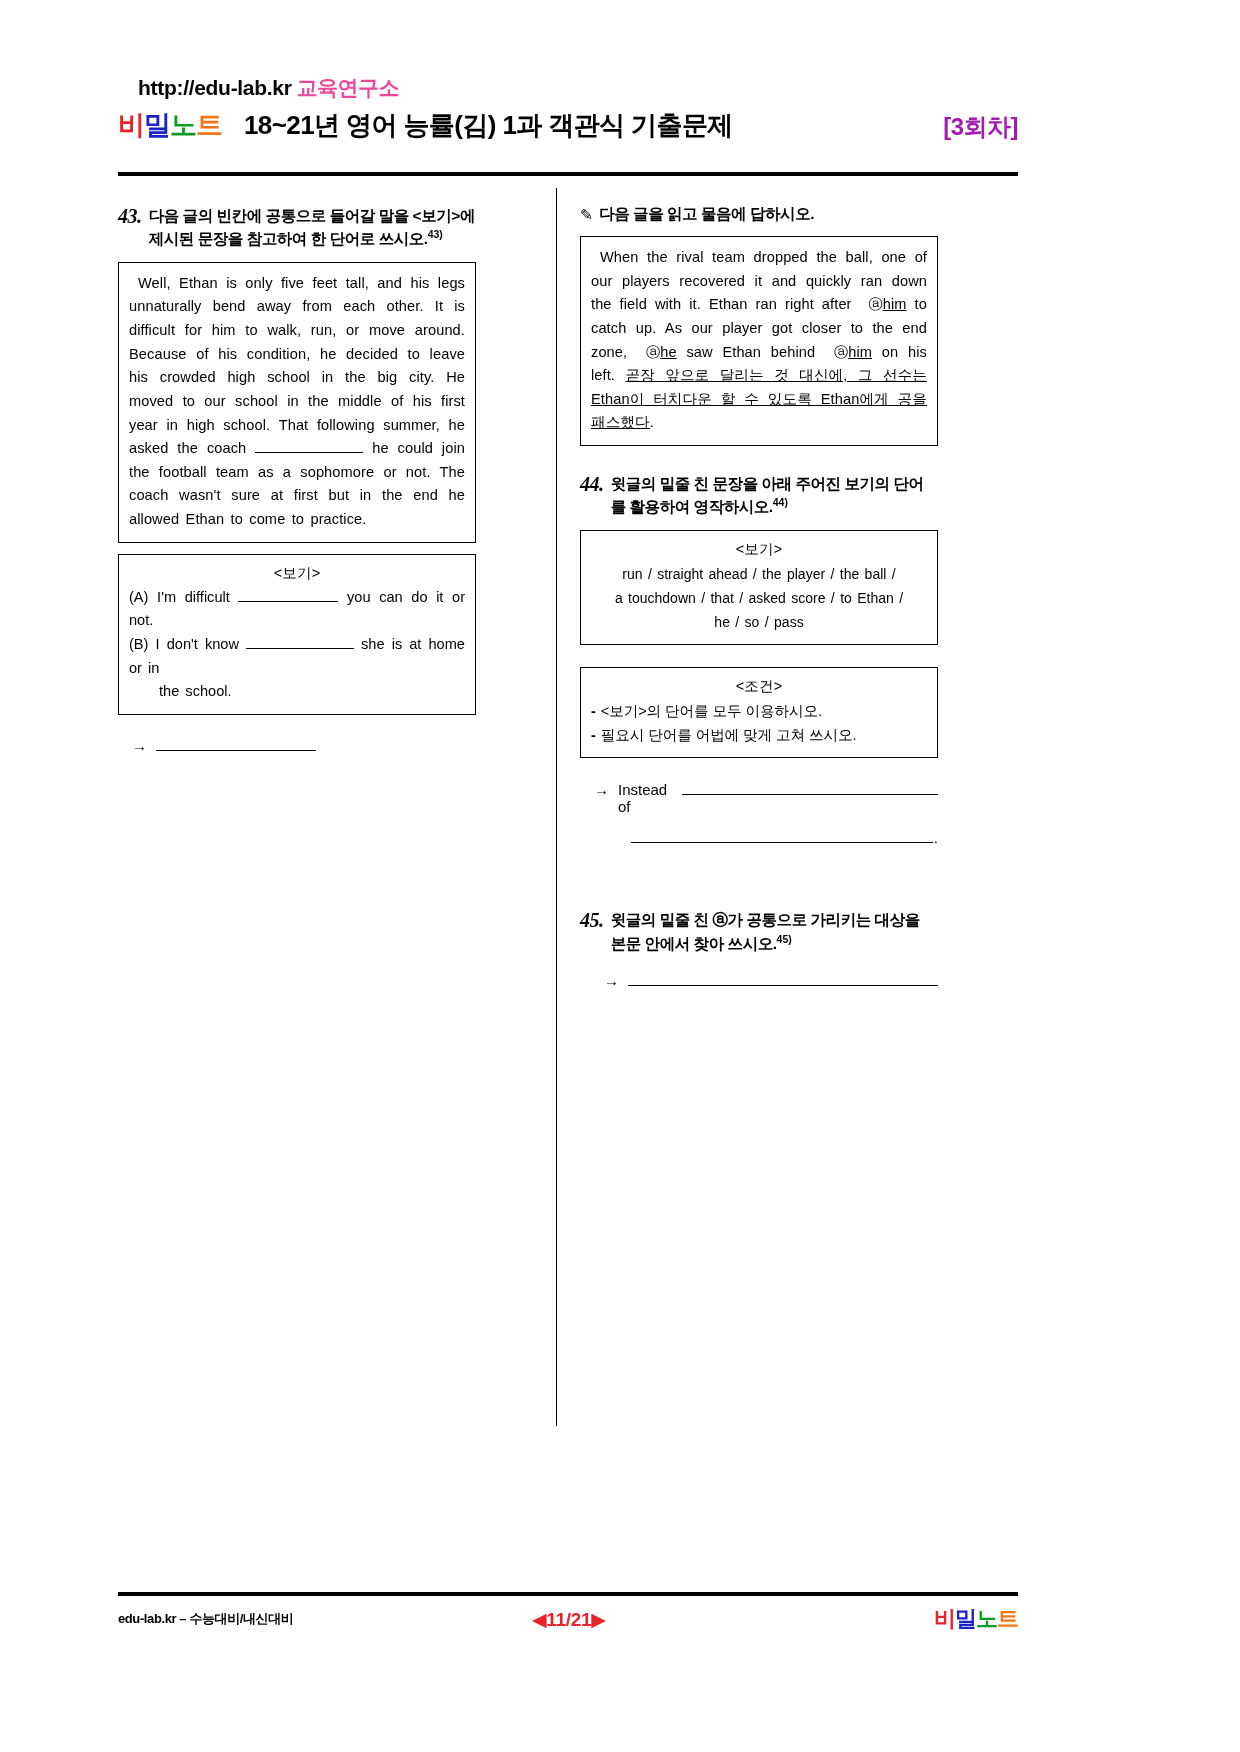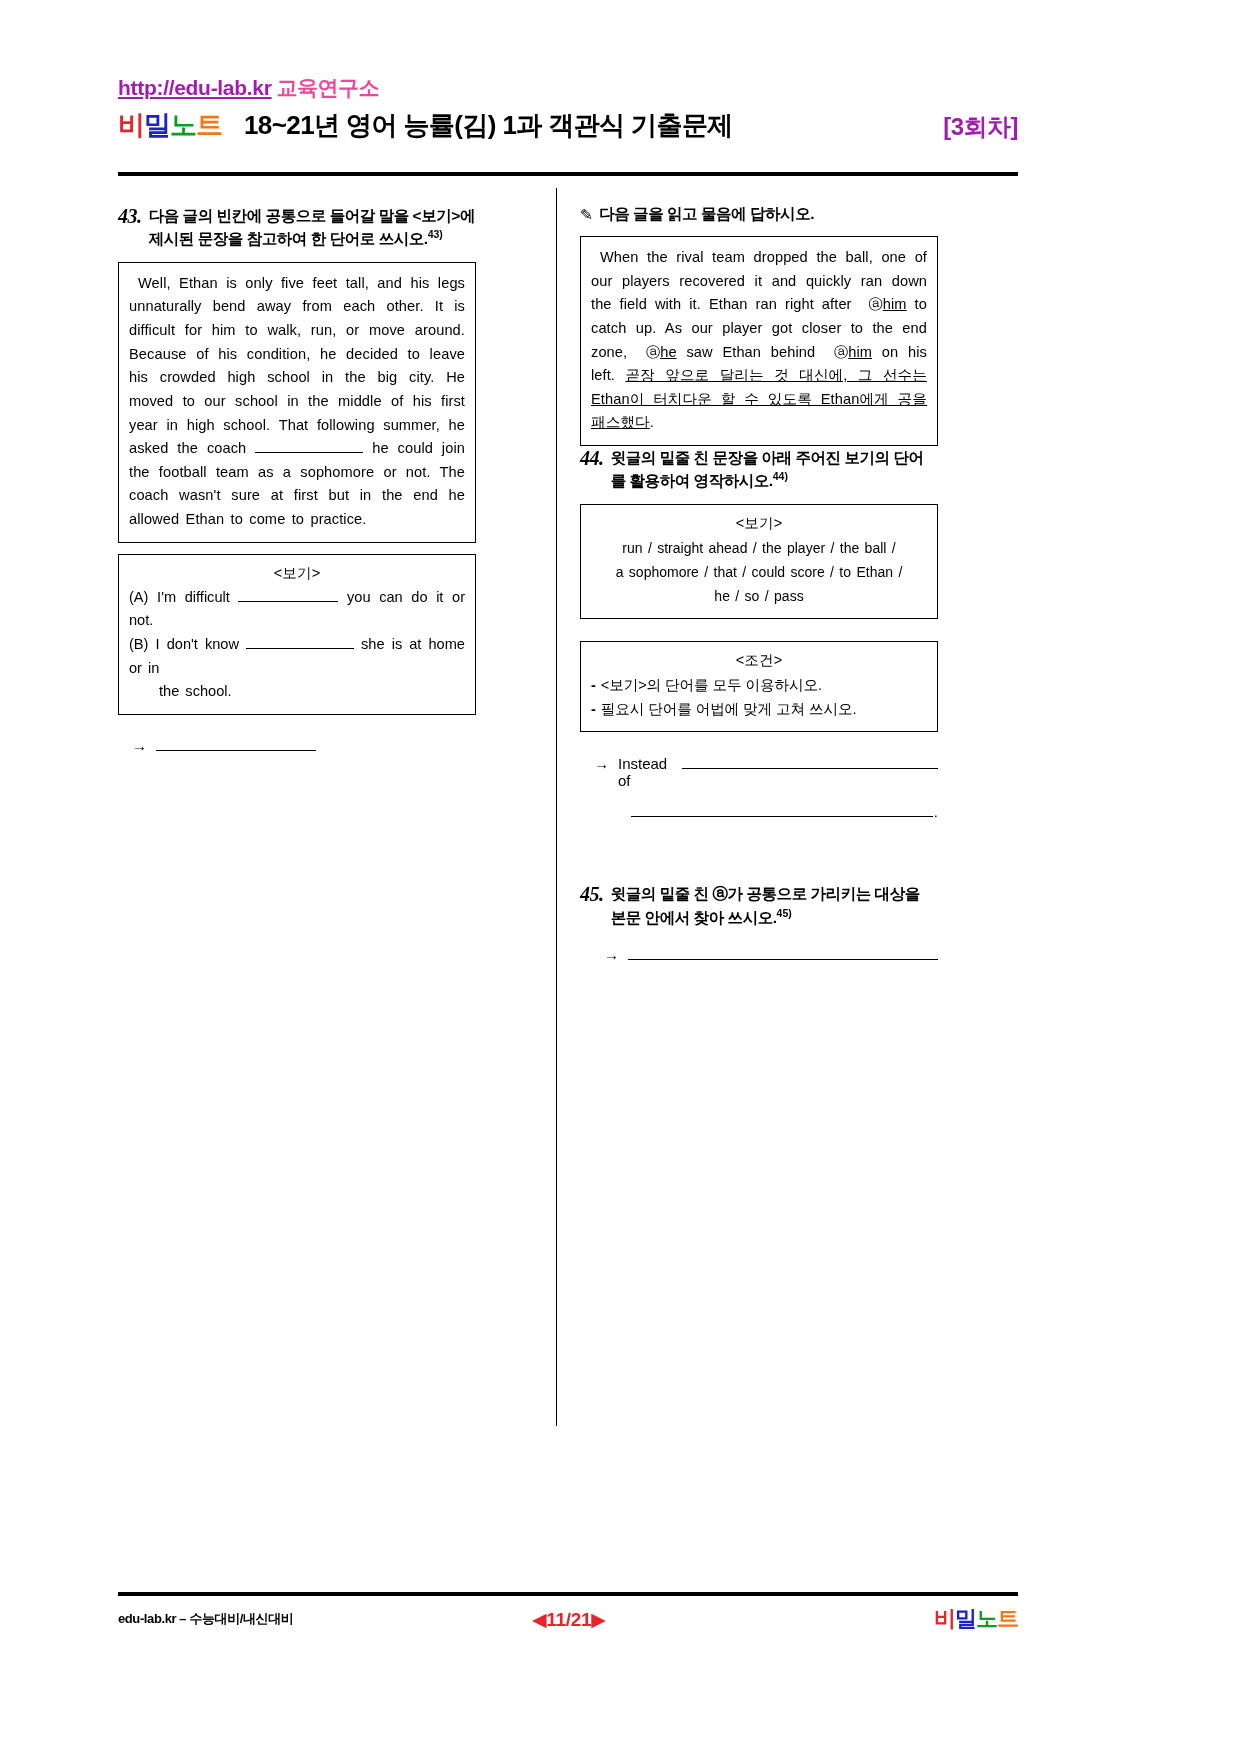--- a/index.html
+++ b/index.html
@@ -28,23 +28,23 @@
     top: 76px;
     width: 900px;
   }
   .site-line {
     font-size: 21px;
     font-weight: bold;
     line-height: 1.15;
     white-space: nowrap;
   }
   .site-url {
-    color: #a21caf;
-    text-decoration: underline;
+    color: #000000;
     letter-spacing: -0.3px;
+    margin-left: 20px;
   }
   .site-org {
     color: #ec4899;
     margin-left: 5px;
     letter-spacing: -0.5px;
   }
   .title-row {
     display: flex;
     align-items: flex-end;
     justify-content: space-between;
@@ -334,30 +334,30 @@
 
       <div class="instr-head">
         <span class="pencil-icon">✎</span>
         <span>다음 글을 읽고 물음에 답하시오.</span>
       </div>
 
       <div class="box">
         <div class="passage indent-first"><span>When the rival team dropped the ball, one of our players recovered it and quickly ran down the field with it. Ethan ran right after </span><span class="circ">ⓐ</span><span class="u">him</span><span> to catch up. As our player got closer to the end zone, </span><span class="circ">ⓐ</span><span class="u">he</span><span> saw Ethan behind </span><span class="circ">ⓐ</span><span class="u">him</span><span> on his left. </span><span class="u">곧장 앞으로 달리는 것 대신에, 그 선수는 Ethan이 터치다운 할 수 있도록 Ethan에게 공을 패스했다</span><span>.</span></div>
       </div>
 
-      <div class="q-block" style="">
+      <div class="q-block" style="margin-top:26px;">
         <div class="q-head">
           <span class="q-num">44.</span>
           <span class="q-text"><span>윗글의 밑줄 친 문장을 아래 주어진 보기의 단어를 활용하여 영작하시오.</span><span class="q-sup">44)</span></span>
         </div>
 
         <div class="box">
           <div class="boxgi-title">&lt;보기&gt;</div>
           <div class="wordbank">run / straight ahead / the player / the ball /</div>
-          <div class="wordbank">a sophomore / that / could score / to Ethan /</div>
+          <div class="wordbank">a touchdown / that / asked score / to Ethan /</div>
           <div class="wordbank">he / so / pass</div>
         </div>
 
         <div class="box" style="margin-top:22px;">
           <div class="boxgi-title">&lt;조건&gt;</div>
           <div class="cond-line"><span class="cond-dash">-</span><span>&lt;보기&gt;의 단어를 모두 이용하시오.</span></div>
           <div class="cond-line"><span class="cond-dash">-</span><span>필요시 단어를 어법에 맞게 고쳐 쓰시오.</span></div>
         </div>
 
         <div class="ans-row">

